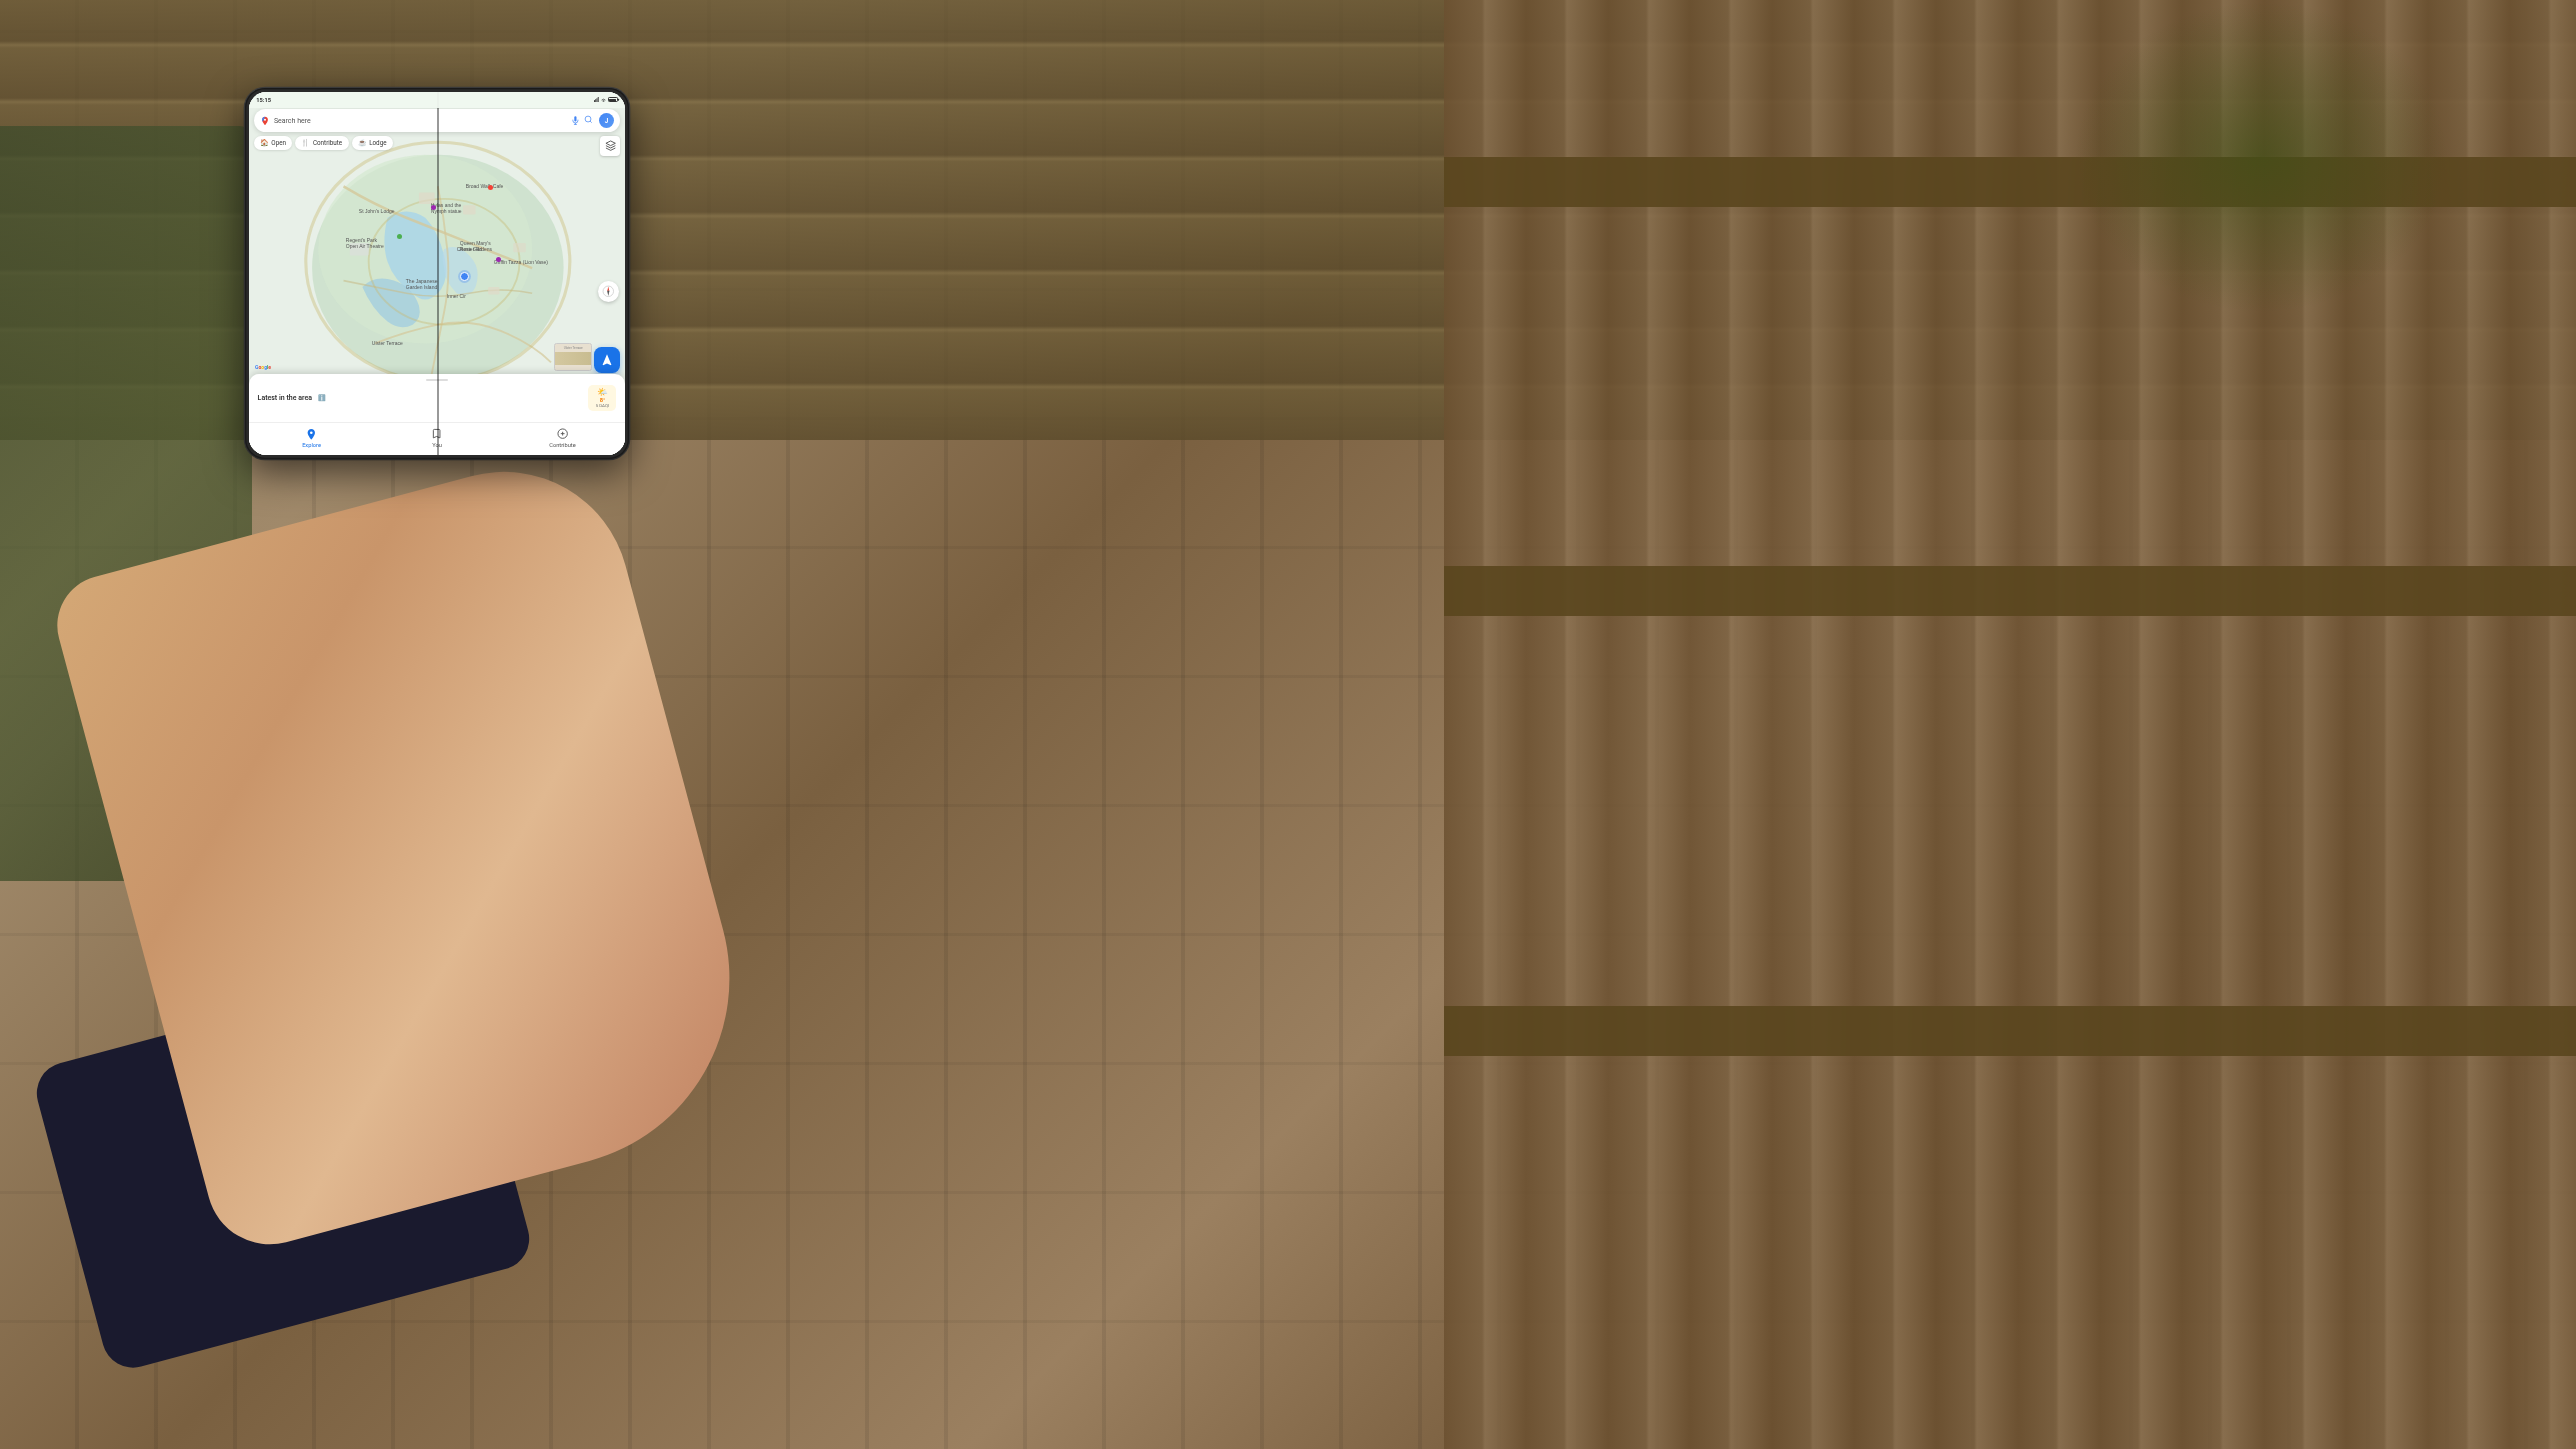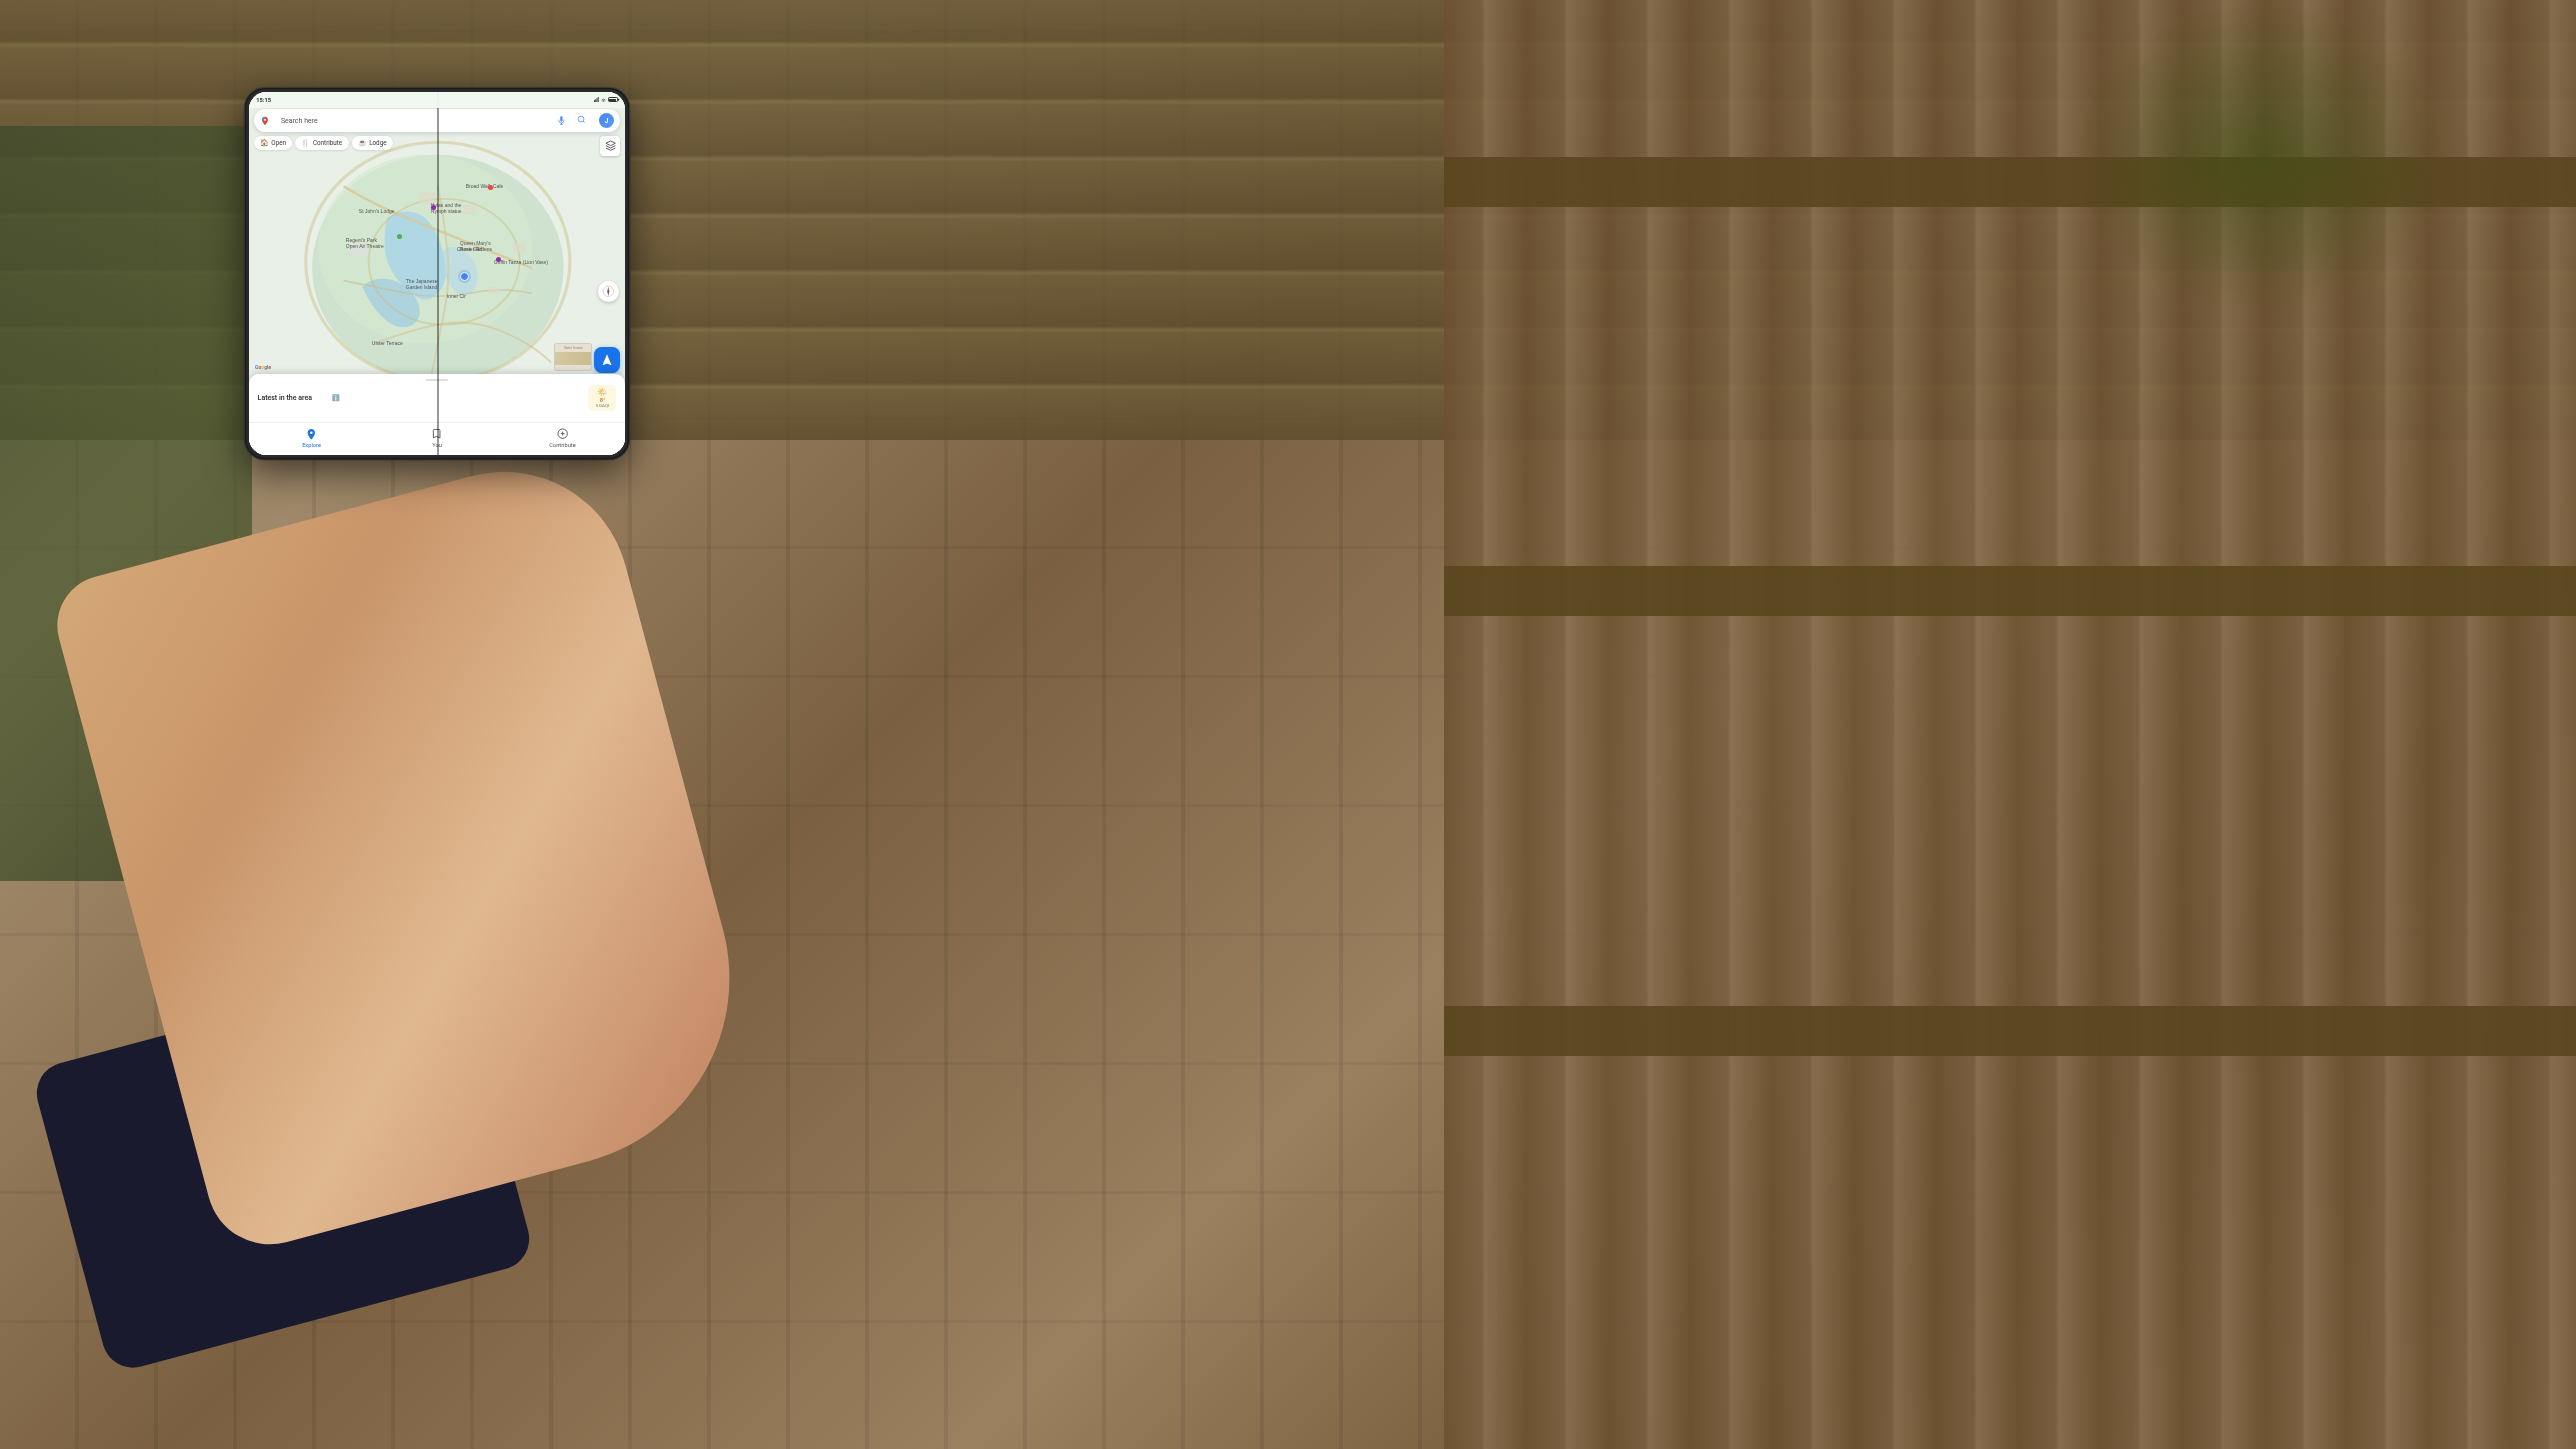--- a/index.html
+++ b/index.html
@@ -210,21 +210,20 @@
       position: absolute;
       top: 17.6px; left: 5px; right: 5px;
       height: 22.6px;
       background: white;
       border-radius: 15px;
       display: flex;
       align-items: center;
       padding: 0 6.3px;
       box-shadow: 0 1.3px 5px rgba(0,0,0,0.15);
       z-index: 20;
-      gap: 7px;
     }
     .maps-pin-icon {
       width: 10px; height: 10px;
       margin-right: 3.8px;
     }
     .search-text {
       flex: 1;
       font-size: 7px;
       color: #555;
     }
@@ -608,21 +607,21 @@
     <div class="nav-fab">
       <svg width="14" height="14" viewBox="0 0 24 24">
         <path d="M12 2L4.5 20.29l.71.71L12 18l6.79 3 .71-.71z" fill="white"></path>
       </svg>
     </div>
 
     <div class="bottom-panel">
       <div class="bottom-panel-handle"></div>
 
       <div style="padding: 3.8px 8.8px 0; display:flex; align-items:center; justify-content:space-between;">
-        <div style="display:flex; align-items:center; gap:20px;">
+        <div style="display:flex; align-items:center; gap:6px;">
           <span style="font-size:7px; font-weight:600; color:#333;">Latest in the area</span>
           <span style="font-size:6.3px; color:#888;">ℹ️</span>
         </div>
 
         <div style="display:flex; flex-direction:column; align-items:center; background:#fff8e1; padding:2.5px 3.8px; border-radius:5px; min-width:28px;">
           <span style="font-size:8.8px;">🌤️</span>
           <span style="font-size:5.7px; font-weight:700; color:#f57c00;">8°</span>
           <span style="font-size:4.4px; color:#777;">5 DAQI</span>
         </div>
       </div>

